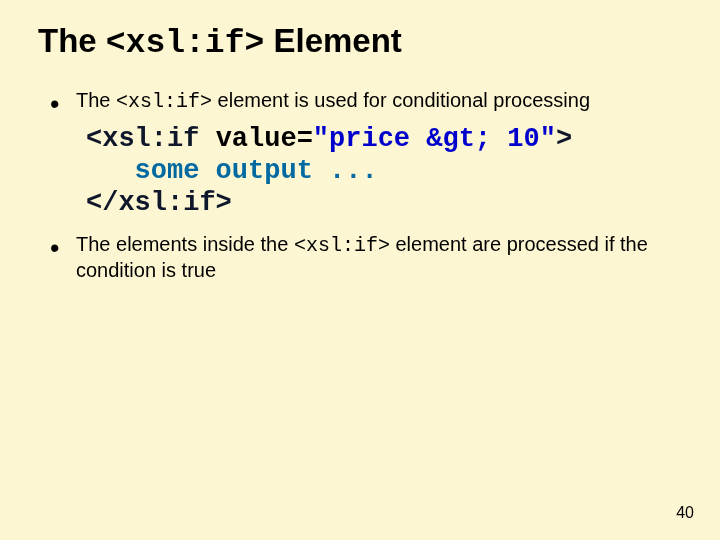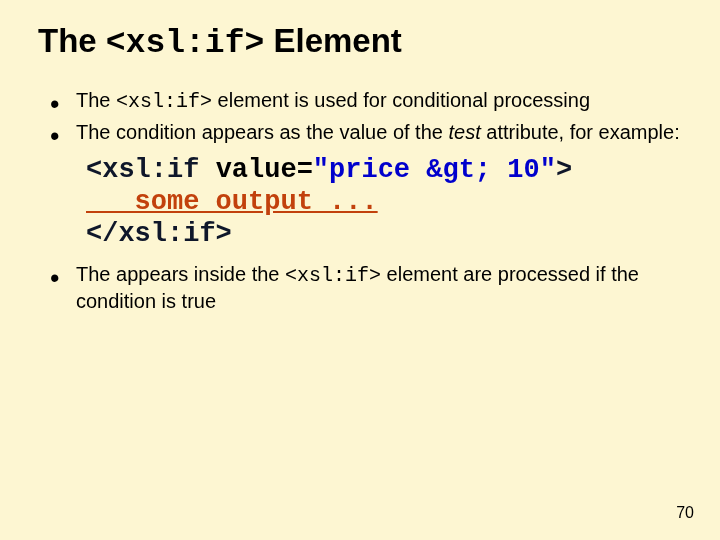--- a/index.html
+++ b/index.html
@@ -51,48 +51,45 @@
     font-family: "Courier New", Courier, monospace;
     font-size: 27px;
     font-weight: bold;
     line-height: 1.18;
     margin: 10px 0 12px 48px;
     white-space: pre;
   }
   .cb-tag   { color: #0f172a; }  
   .cb-attr  { color: #000;    }  
   .cb-val   { color: #0000cc; }  
-  .cb-body  { color: #c2410c; text-decoration: underline;    }
+  .cb-body  { color: #0369a1;    }
   .pagenum {
     position: absolute;
     right: 26px;
     bottom: 18px;
     font-size: 16px;
     color: #000;
   }
 </style>
 </head>
 <body>
 
 <div class="title">
   <span>The </span><span class="code">&lt;xsl:if&gt;</span><span> Element</span>
 </div>
 
 <ul class="bullets">
   <li>
     <span>The </span><span class="code">&lt;xsl:if&gt;</span><span> element is used for conditional processing</span>
   </li>
-  <li>
-    <span>The condition appears as the value of the </span><span class="ital">test</span><span> attribute, for example:</span>
-  </li>
 </ul>
 
 <div class="codeblock"><span class="cb-tag">&lt;xsl:if </span><span class="cb-attr">value=</span><span class="cb-val">"price &amp;gt; 10"</span><span class="cb-tag">&gt;</span>
 <span class="cb-body">   some output ...</span>
 <span class="cb-tag">&lt;/xsl:if&gt;</span></div>
 
 <ul class="bullets">
   <li>
-    <span>The appears inside the </span><span class="code">&lt;xsl:if&gt;</span><span> element are processed if the condition is true</span>
+    <span>The elements inside the </span><span class="code">&lt;xsl:if&gt;</span><span> element are processed if the condition is true</span>
   </li>
 </ul>
 
-<div class="pagenum">70</div>
+<div class="pagenum">40</div>
 
 </body></html>

